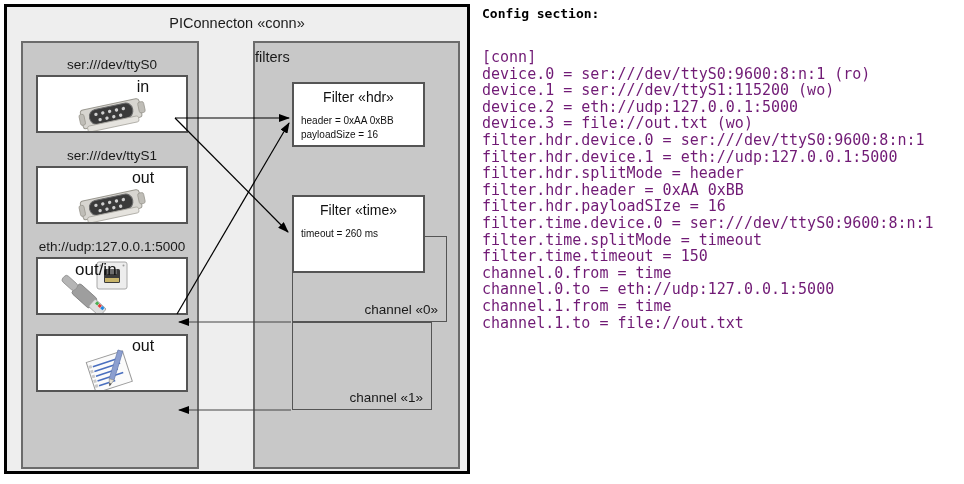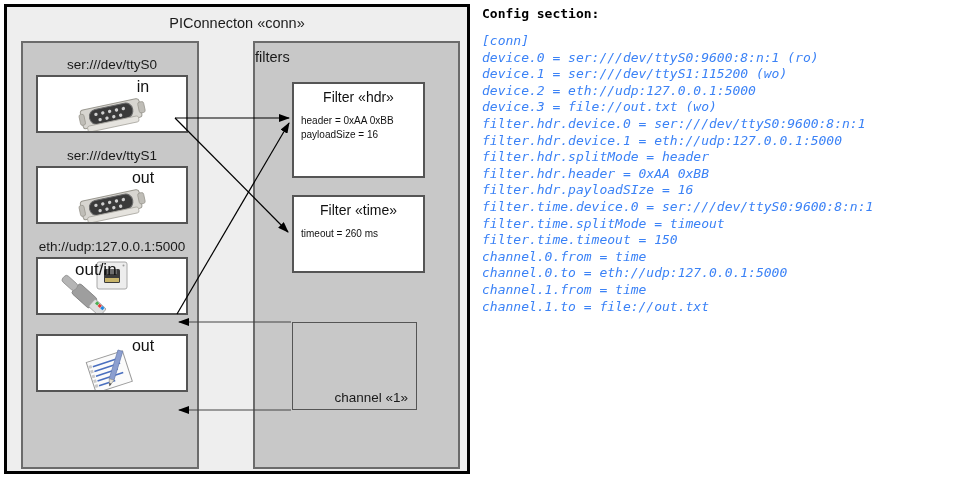--- a/index.html
+++ b/index.html
@@ -96,21 +96,21 @@
   .device-icon.eth-icon { left: 40%; top: 2px; width: 92px; height: 54px; }
   .device-icon.file-icon { left: 52%; top: 12px; width: 66px; height: 44px; }
 
   
   .filter-box {
     position: absolute;
     background: #ffffff;
     border: 2px solid #555555;
     box-sizing: border-box;
   }
-  #filter-hdr  { left: 285px; top: 75px;  width: 133px; height: 96px; }
+  #filter-hdr  { left: 285px; top: 75px;  width: 133px; height: 65px; }
   #filter-time { left: 285px; top: 188px; width: 133px; height: 78px; }
   .filter-title {
     text-align: center;
     font-size: 14px;
     color: #111;
     margin-top: 5px;
   }
   .filter-props {
     margin: 9px 0 0 7px;
     font-size: 10px;
@@ -119,21 +119,21 @@
   }
 
   
   .channel-box {
     position: absolute;
     border: 1.5px solid #555555;
     box-sizing: border-box;
     background: transparent;
   }
   #channel-0 { left: 285px; top: 229px; width: 155px; height: 86px; }
-  #channel-1 { left: 285px; top: 315px; width: 125px; height: 88px; }
+  #channel-1 { left: 285px; top: 315px; width: 140px; height: 88px; }
   .channel-label {
     position: absolute;
     right: 8px;
     bottom: 4px;
     font-size: 13.5px;
     color: #1a1a1a;
     white-space: nowrap;
   }
   
   #channel0-mask {
@@ -155,29 +155,28 @@
   #config-panel {
     position: absolute;
     left: 482px; top: 6px;
     width: 478px;
   }
   #config-heading {
     font-family: "DejaVu Sans Mono", "Liberation Mono", monospace;
     font-weight: bold;
     font-size: 13px;
     color: #000;
-    margin-bottom: 12px;
+    margin-bottom: 28px;
   }
   #config-body {
     font-family: "DejaVu Sans Mono", "Liberation Mono", monospace;
-    font-size: 13px;
+    font-size: 15px;
     line-height: 16.6px;
-    color: #3b82f6;
+    color: #701a75;
     white-space: pre;
-    font-style: italic;
   }
 </style>
 </head>
 <body>
 
 <div id="diagram-frame">
 
   <div id="diagram-title">PIConnecton «conn»</div>
 
   <div class="panel" id="devices-panel">
@@ -287,20 +286,23 @@
           </g>
         </svg>
       </div>
     </div>
   </div>
 
   <div class="panel" id="filters-panel">
     <div class="panel-title">filters</div>
   </div>
 
+  <div class="channel-box" id="channel-0">
+    <span class="channel-label">channel «0»</span>
+  </div>
   <div class="channel-box" id="channel-1">
     <span class="channel-label">channel «1»</span>
   </div>
   <div id="channel0-mask"></div>
 
   <div class="filter-box" id="filter-hdr">
     <div class="filter-title">Filter «hdr»</div>
     <div class="filter-props">header = 0xAA 0xBB</div>
     <div class="filter-props" style="margin-top:0;">payloadSize = 16</div>
   </div>

